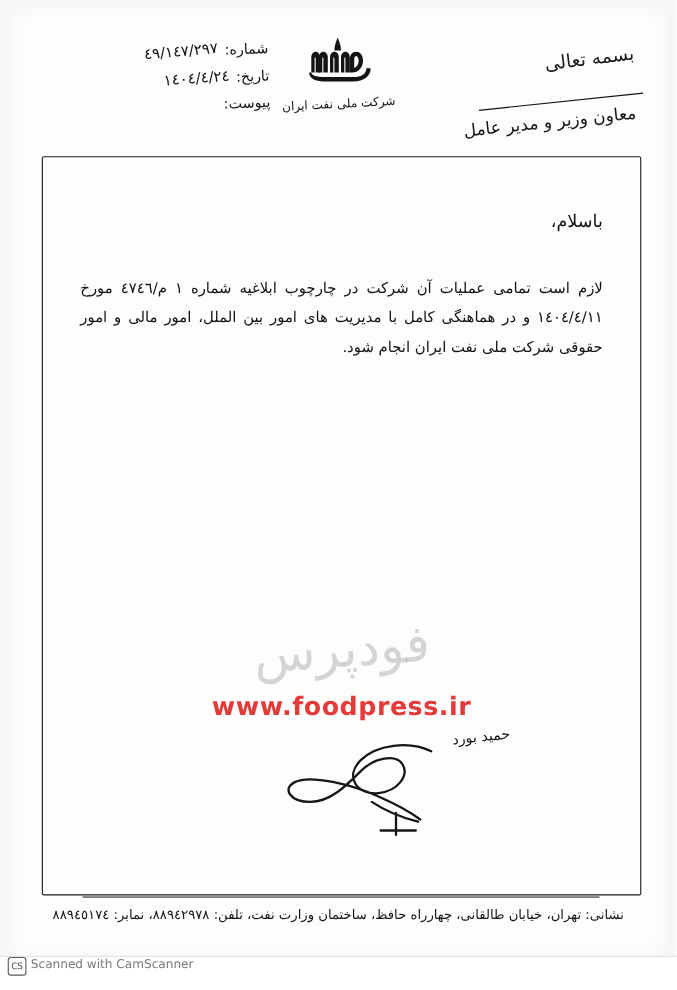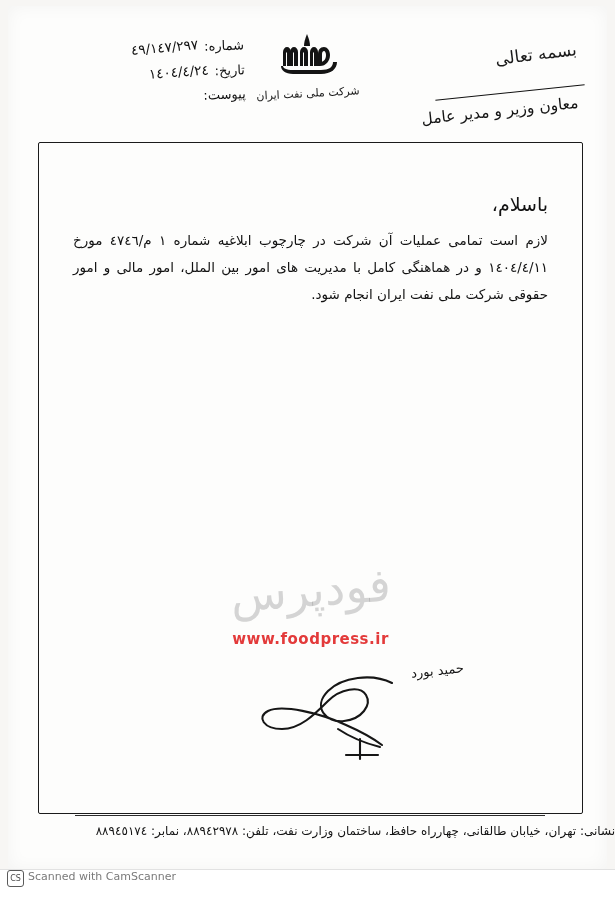--- a/index.html
+++ b/index.html
@@ -149,22 +149,22 @@
     text-align: justify;
   }
 
   .salutation-name {
     text-align: center;
     font-size: 14px;
     margin-bottom: 28px;
     color: #101010;
   }
   .greeting {
-    margin-bottom: 4px;
-    font-size: 19px;
+    margin-bottom: 32px;
+    font-size: 16px;
   }
   .para {
     margin-bottom: 16px;
     text-align: justify;
     text-justify: inter-word;
   }
 
   
   .watermark-script {
     position: absolute;
@@ -175,21 +175,21 @@
     color: rgba(120,120,120,0.30);
     transform: rotate(-4deg);
     pointer-events: none;
     font-family: "DejaVu Sans", sans-serif;
   }
   .watermark-url {
     position: absolute;
     left: 0; right: 0;
     top: 487px;
     text-align: center;
-    font-size: 15px;
+    font-size: 23px;
     font-weight: bold;
     color: #e33a3a;
     letter-spacing: 0.5px;
     pointer-events: none;
     font-family: "DejaVu Sans", sans-serif;
     direction: ltr;
   }
 
   
   .sign-area {
@@ -208,21 +208,21 @@
     transform: rotate(-6deg);
     white-space: nowrap;
   }
   .sign-svg { position: absolute; left: 0; top: 4px; }
 
   
   .footer {
     position: absolute;
     left: 0; right: 0;
     bottom: 62px;
-    text-align: right;
+    text-align: center;
     font-size: 12px;
     color: #141414;
   }
   .footer-rule {
     position: absolute;
     left: 75px;
     right: 70px;
     bottom: 84px;
     height: 1px;
     background: #2b2b2b;

